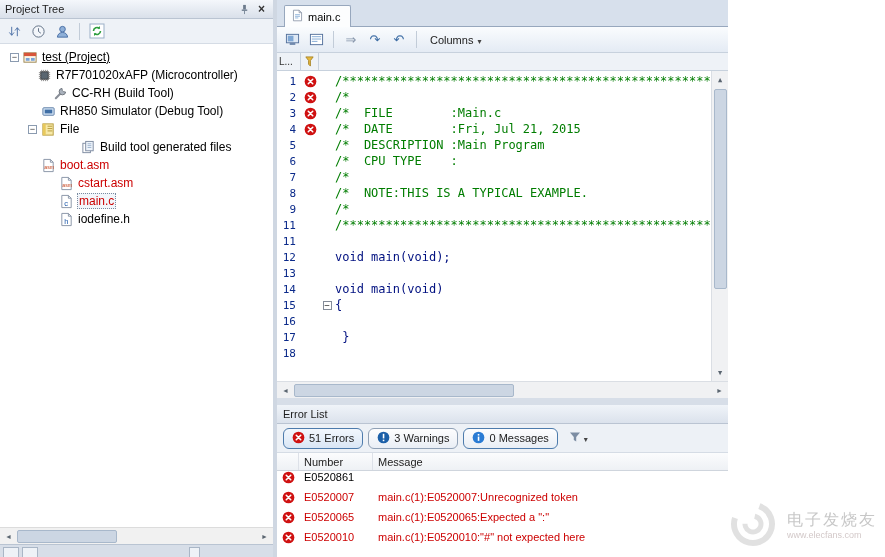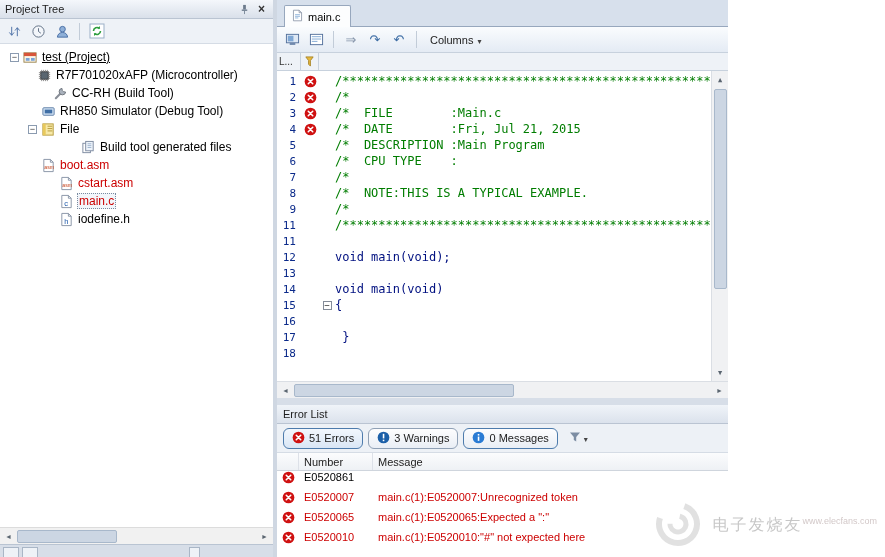--- a/index.html
+++ b/index.html
@@ -79,21 +79,21 @@
   .col-number { width:74px; flex:none; }
   .col-message { flex:1; min-width:0; border-right:none; }
   .error-rows { flex:1; overflow:hidden; }
   .error-row { height:20px; display:flex; font-size:11px; }
   .td { padding:0 5px; white-space:nowrap; overflow:hidden; }
   .td.col-icon { display:flex; justify-content:center; padding:0; }
   .red-text { color:var(--error_text,#cf0000); }
 
   .watermark { position:absolute; right:8px; bottom:4px; display:flex; align-items:center; gap:8px;
     opacity:.55; color:#9a9a9a; pointer-events:none; }
-  .wm-text { display:flex; flex-direction:row; line-height:1.15; }
+  .wm-text { display:flex; flex-direction:column; line-height:1.15; }
   .wm-brand { font-size:16px; letter-spacing:2px; }
   .wm-url { font-size:9px; color:#ad9a9a; }
 </style>
 </head>
 <body>
 
 <div class="app">
 
   <div class="left-panel">
     <div class="panel-title">

